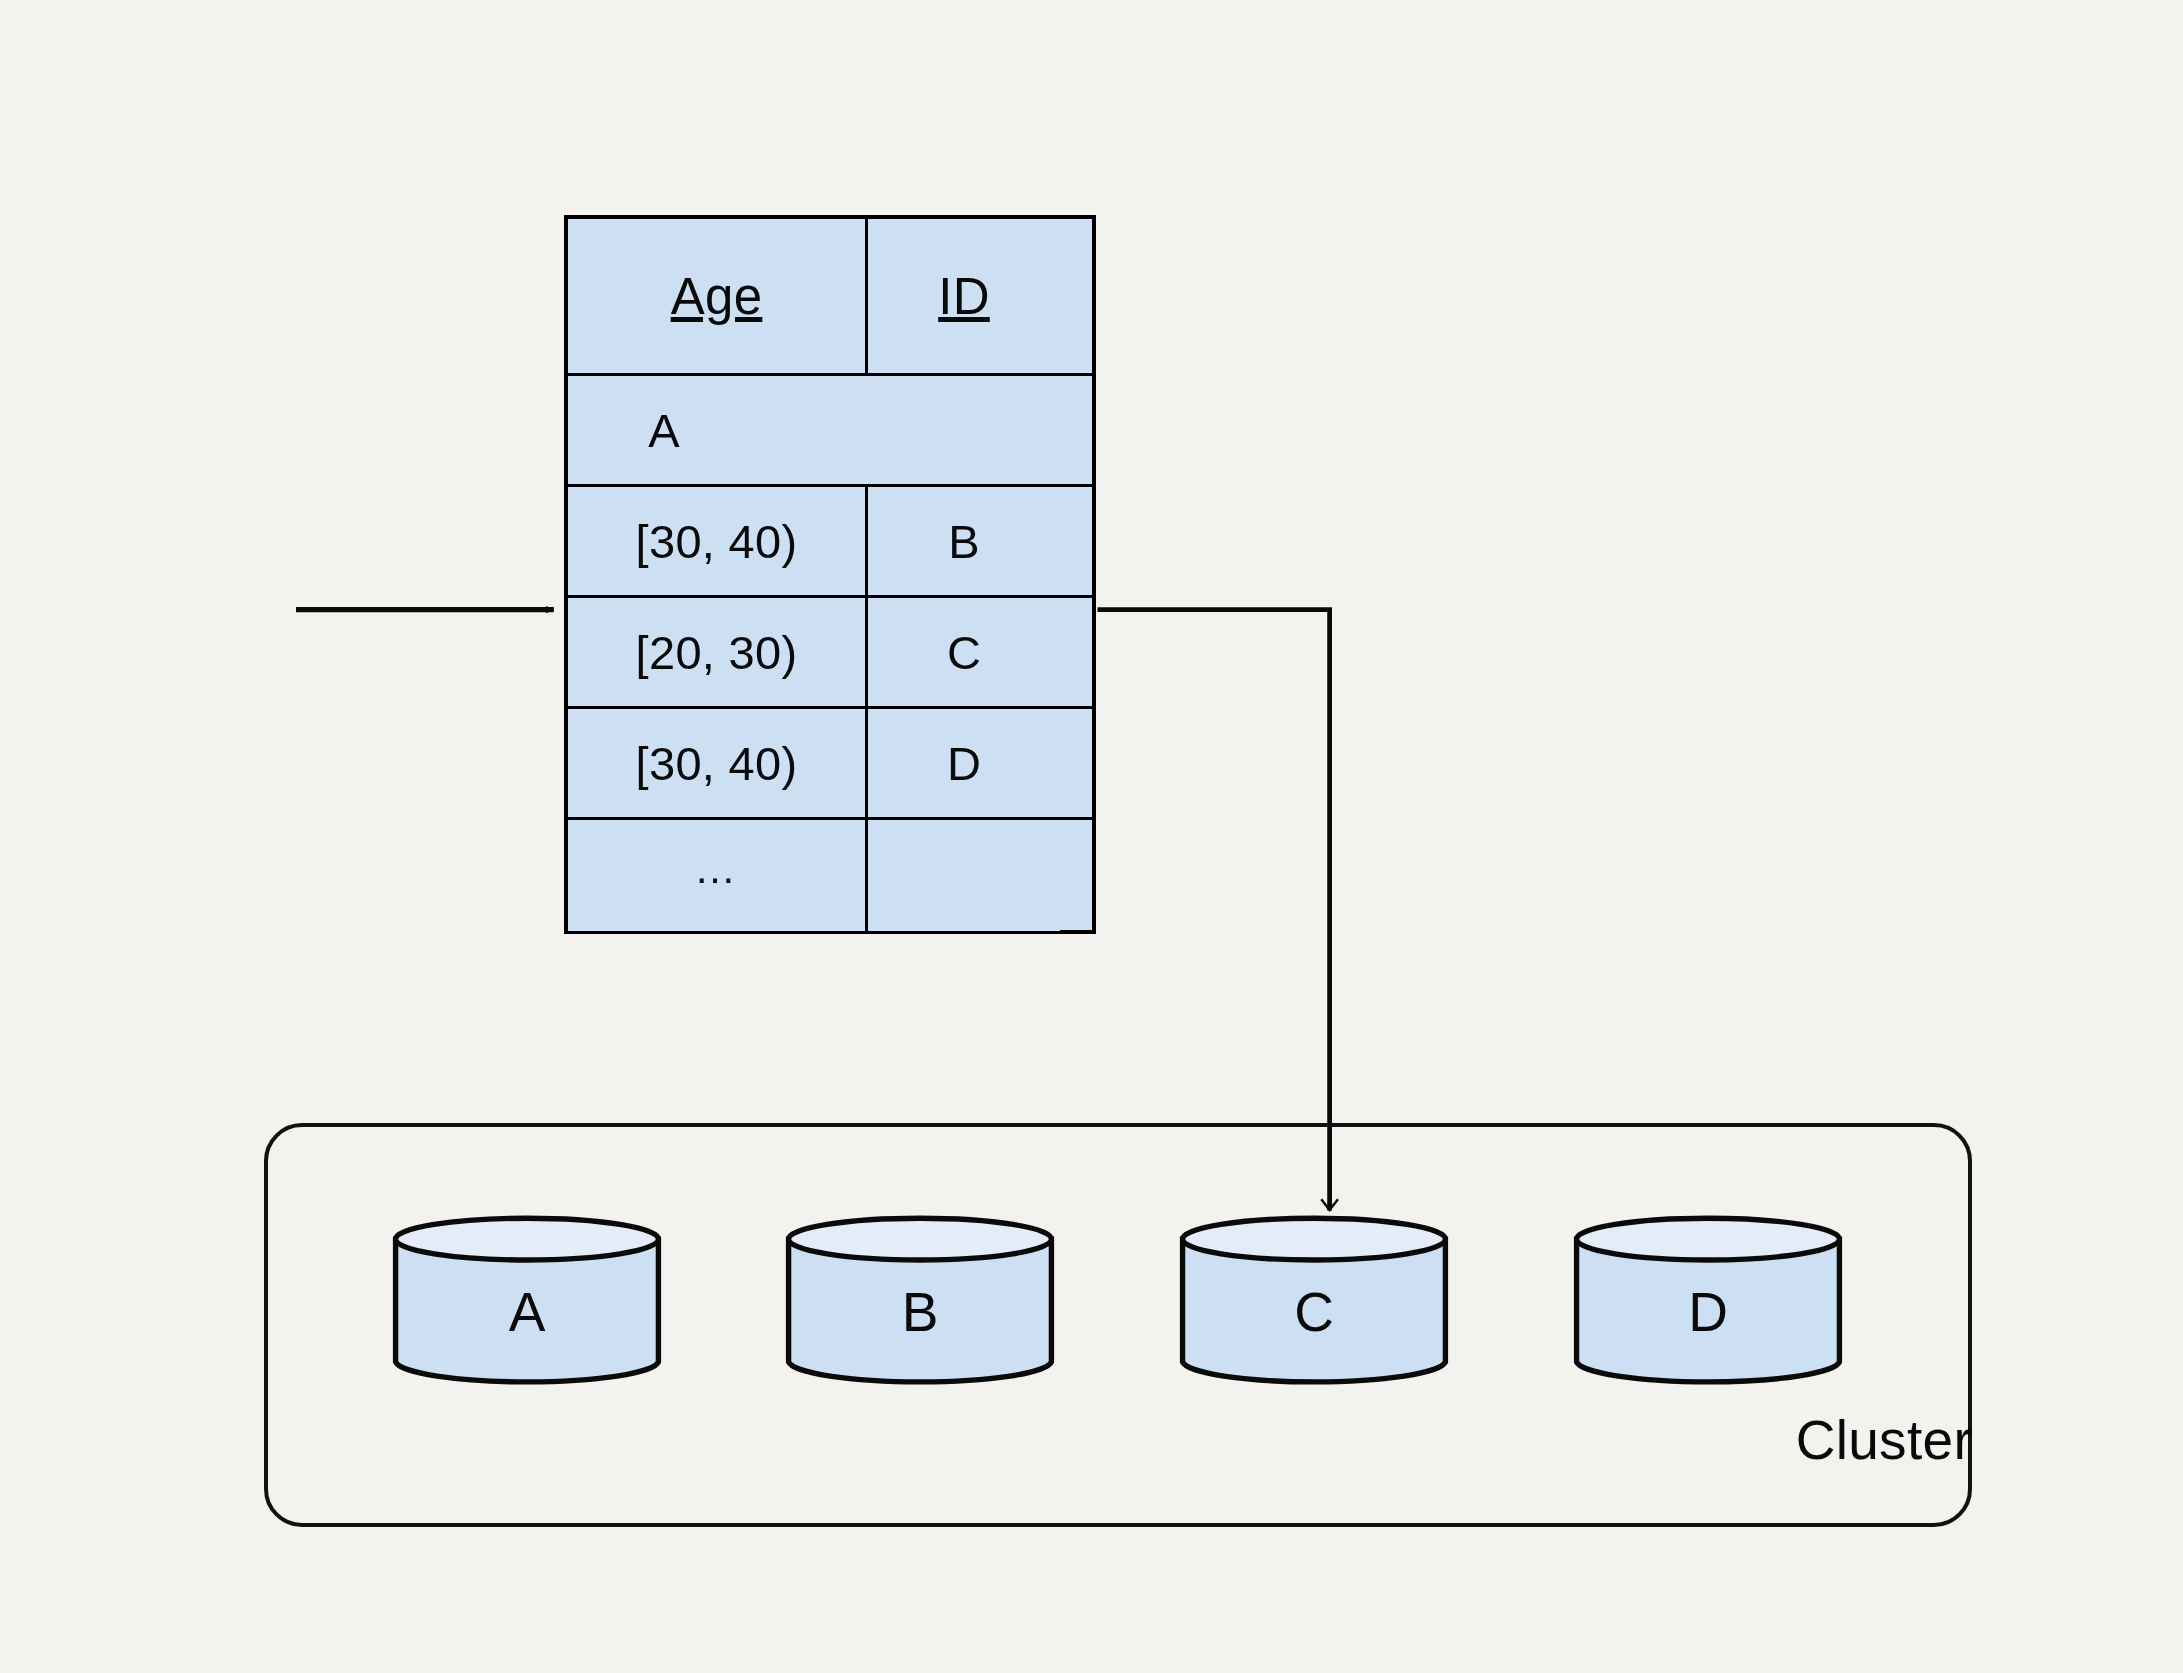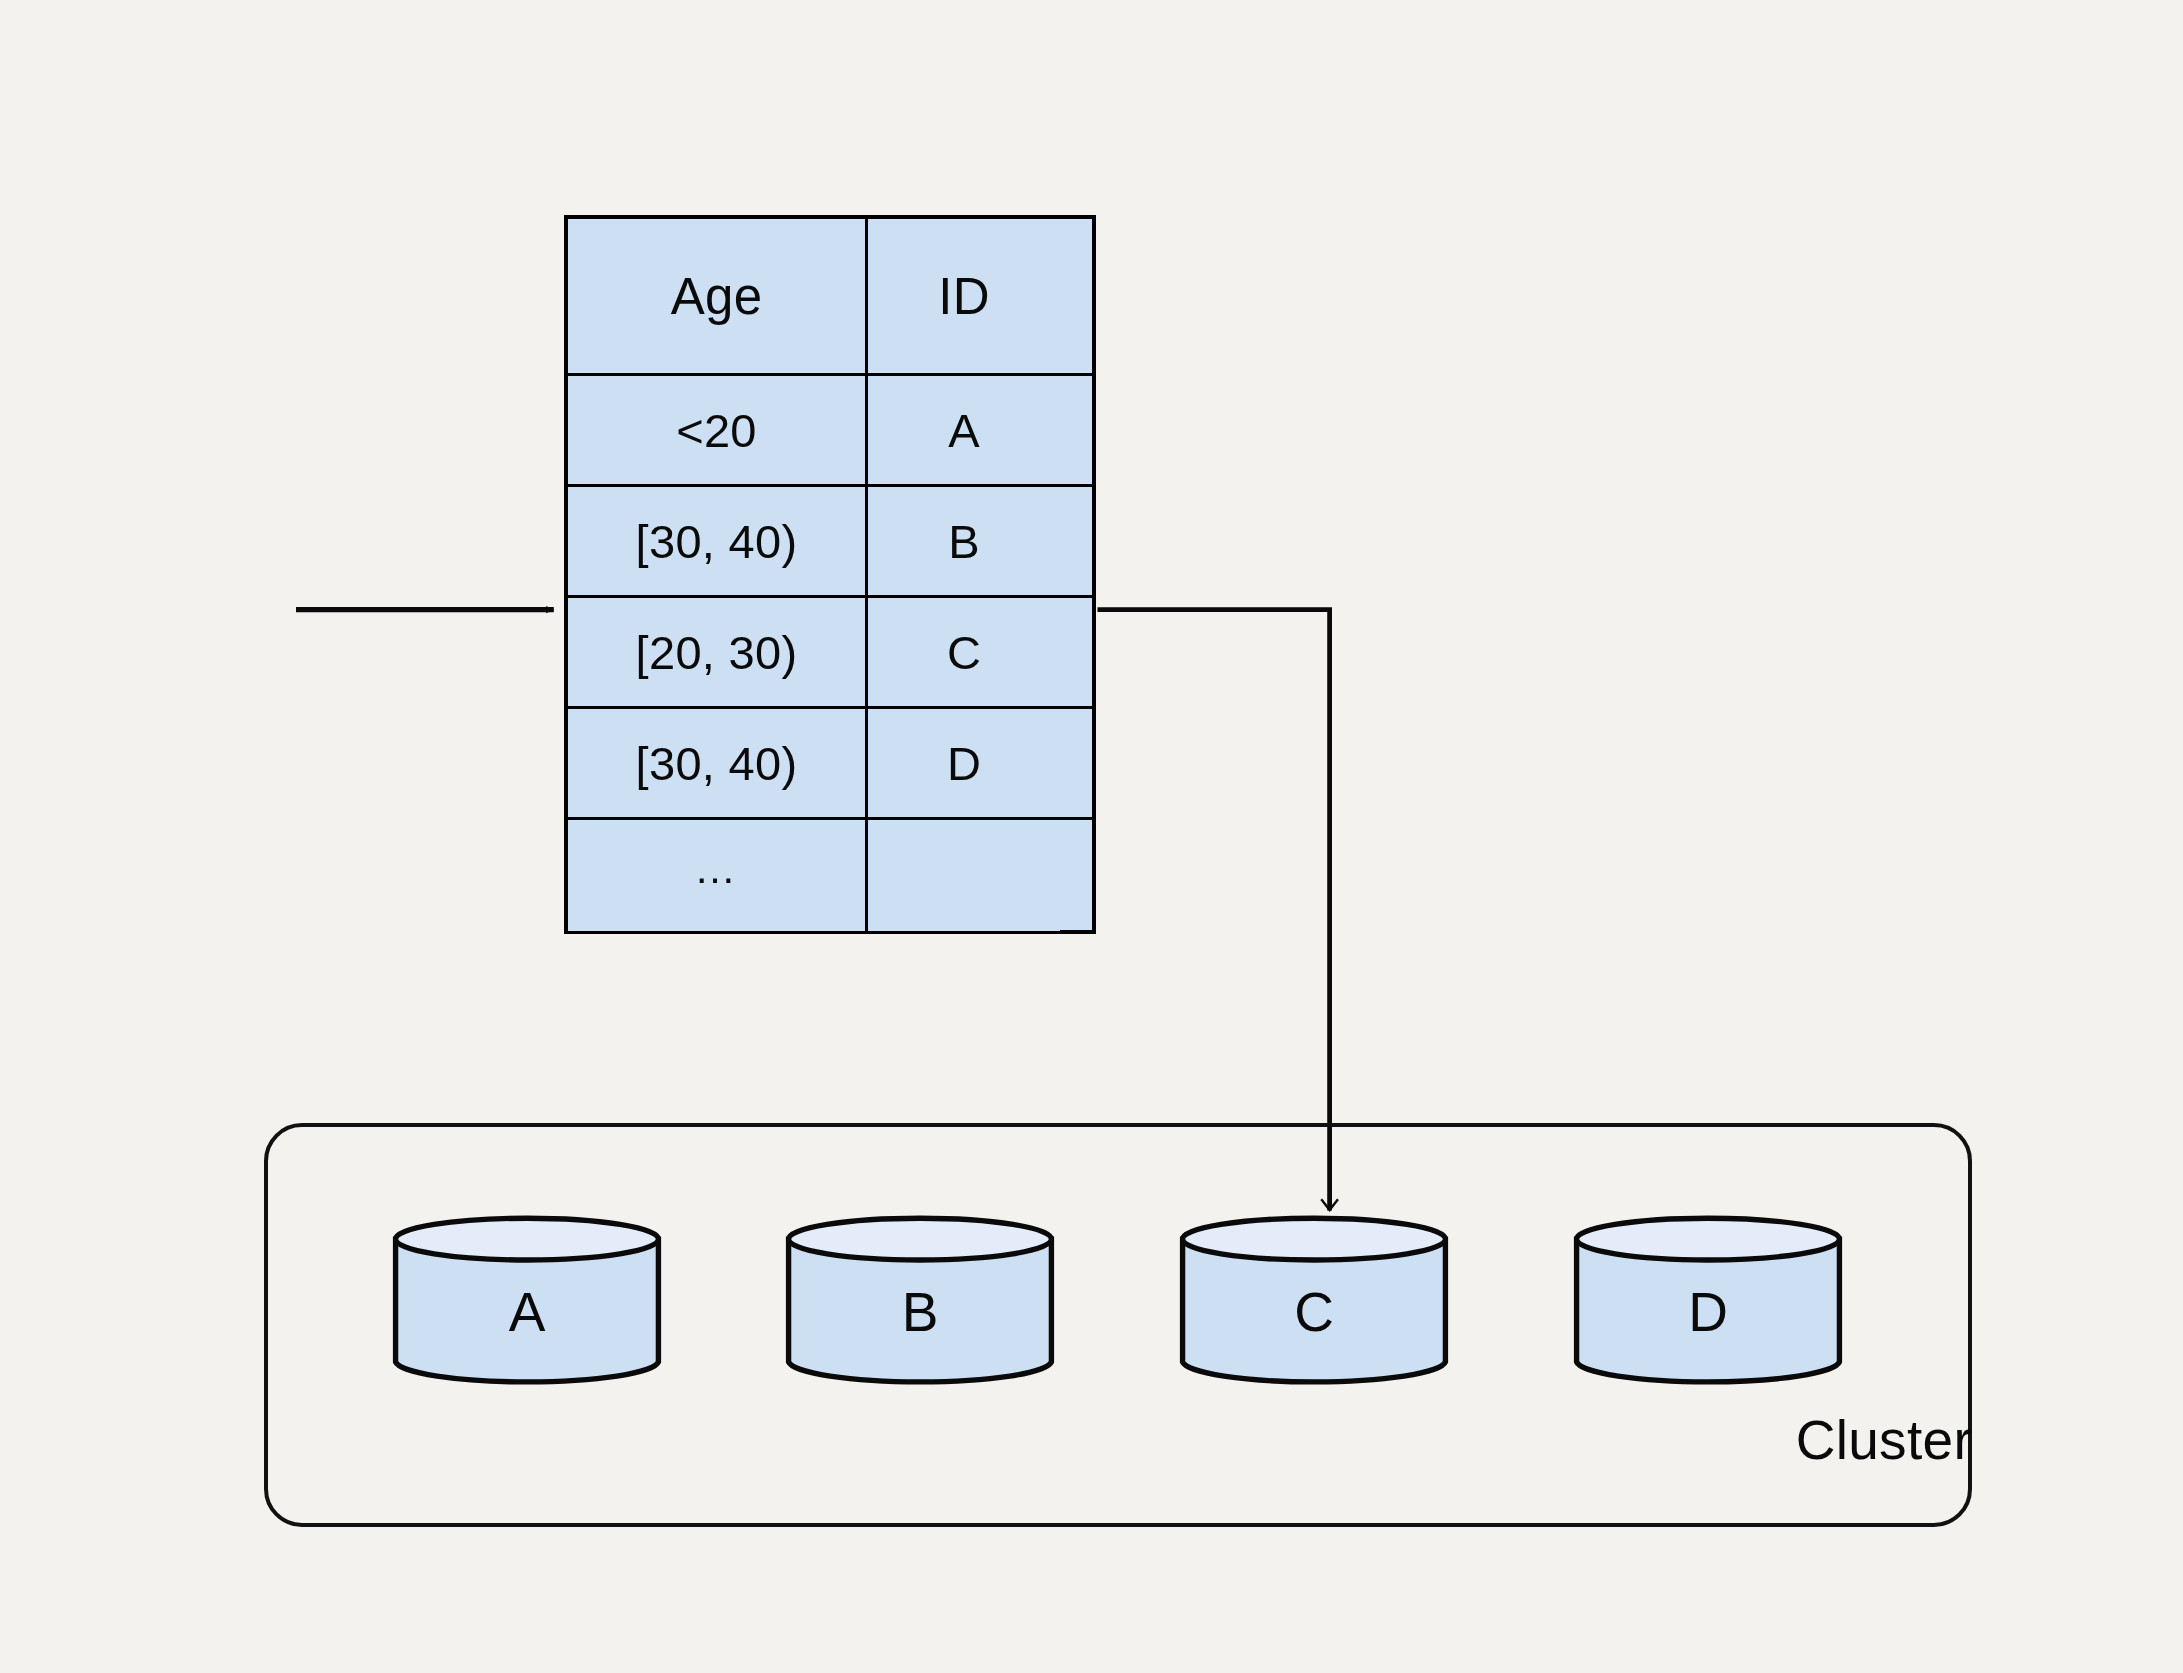--- a/index.html
+++ b/index.html
@@ -63,21 +63,21 @@
     white-space: nowrap;
   }
   .tbl-cell.col-age {
     width: 300px;
     border-right: 3.6px solid #000000;
   }
   .tbl-cell.col-id {
     width: 192px;
     text-align: center;
   }
-  .tbl-row.header .tbl-cell { font-size: 51px; }
+  .tbl-row.header .tbl-cell { font-size: 51px; text-decoration: underline; }
   .tbl-cell.ellipsis {
     font-size: 42px;
     letter-spacing: 3px;
     padding-bottom: 13px;
   }
 
   
   .cluster-box {
     position: absolute;
     left: 264px;
@@ -154,21 +154,20 @@
   </svg>
 
   <div class="route-table">
 
     <div class="tbl-row header">
       <div class="tbl-cell col-age">Age</div>
       <div class="tbl-cell col-id">ID</div>
     </div>
 
     <div class="tbl-row body">
-      <div class="tbl-cell col-age">&lt;20</div>
       <div class="tbl-cell col-id">A</div>
     </div>
 
     <div class="tbl-row body">
       <div class="tbl-cell col-age">[30, 40)</div>
       <div class="tbl-cell col-id">B</div>
     </div>
 
     <div class="tbl-row body">
       <div class="tbl-cell col-age">[20, 30)</div>

